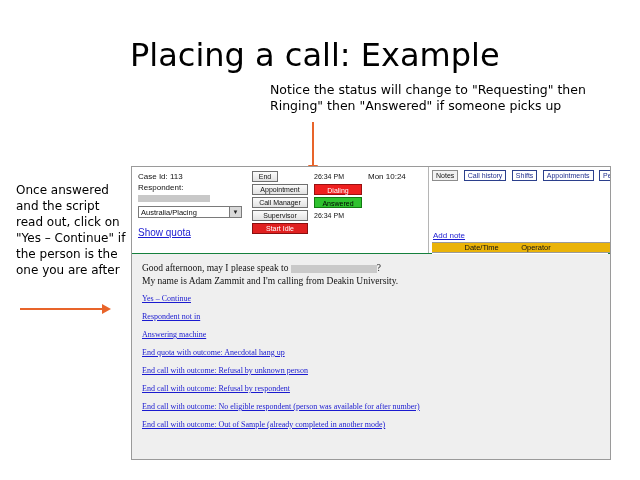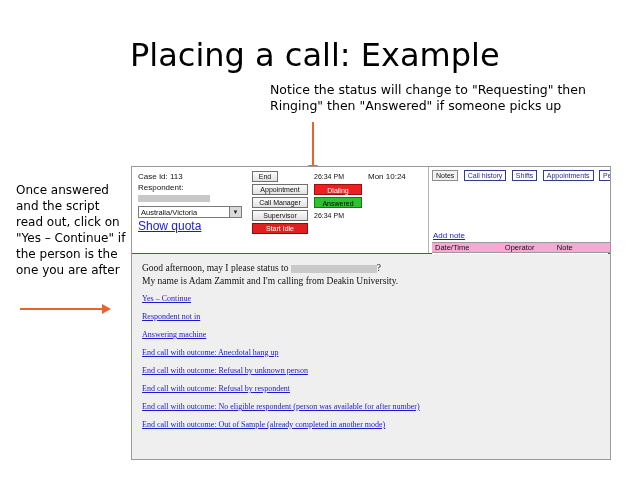--- a/index.html
+++ b/index.html
@@ -155,23 +155,23 @@
     background: #d9d9d9;
     border-left: 1px solid #7a7a7a;
     text-align: center;
     font-size: 6px;
     line-height: 10px;
     color: #222;
   }
   .linklike {
     color: #1a1ad0;
     text-decoration: underline;
-    font-size: 12px;
+    font-size: 10px;
     display: block;
-    margin-top: 3px;
+    margin-top: 9px;
   }
 
   
   .btncol {
     position: absolute;
     left: 120px;
     top: 4px;
     width: 58px;
   }
   .ctl-btn {
@@ -286,26 +286,26 @@
     margin: 1px 0 2px 1px;
     display: inline-block;
   }
   .notes-table {
     width: 100%;
     border-collapse: collapse;
     font-size: 7.5px;
     color: #111;
   }
   .notes-table th {
-    text-align: left;
+    text-align: right;
     font-weight: normal;
     border-top: 1px solid #9a9a9a;
     border-bottom: 1px solid #9a9a9a;
     padding: 0 3px;
-    background: #f9a8d4;
+    background: #eab308;
     white-space: nowrap;
   }
   .notes-table td {
     padding: 1px 3px;
     border-bottom: 1px solid #d8d8d8;
     white-space: nowrap;
   }
   .cell-redact {
     display: inline-block;
     height: 7px;
@@ -364,21 +364,21 @@
 
   <div class="shot">
 
     <div class="app-top">
 
       <div class="callinfo">
         <div class="lbl">Case Id: 113</div>
         <div class="lbl">Respondent:</div>
         <div><span class="redact" style="width:72px"></span></div>
         <div class="combo">
-          <span>Australia/Victoria</span>
+          <span>Australia/Placing</span>
           <span class="arrow">▼</span>
         </div>
         <a class="linklike">Show quota</a>
       </div>
 
       <div class="btncol">
         <div class="ctl-btn end">End</div>
         <div class="ctl-btn">Appointment</div>
         <div class="ctl-btn">Call Manager</div>
         <div class="ctl-btn">Supervisor</div>
@@ -424,29 +424,29 @@
               <td><span class="cell-redact"></span></td>
               <td>A note about another</td>
             </tr>
           </tbody>
         </table>
       </div>
     </div>
 
     <div class="script-pane">
       <div class="script-line">
-        <span>Good afternoon, may I please status to </span><span class="blank"></span><span>?</span>
+        <span>Good afternoon, may I please speak to </span><span class="blank"></span><span>?</span>
       </div>
       <div class="script-line">My name is Adam Zammit and I'm calling from Deakin University.</div>
 
       <div class="opt-list">
         <a class="opt">Yes – Continue</a>
         <a class="opt">Respondent not in</a>
         <a class="opt">Answering machine</a>
-        <a class="opt">End call with outcome: Anecdotal hang up</a>
+        <a class="opt">End quota with outcome: Anecdotal hang up</a>
         <a class="opt">End call with outcome: Refusal by unknown person</a>
         <a class="opt">End call with outcome: Refusal by respondent</a>
         <a class="opt">End call with outcome: No eligible respondent (person was available for after number)</a>
         <a class="opt">End call with outcome: Out of Sample (already completed in another mode)</a>
       </div>
     </div>
 
   </div>
 </div>
 

